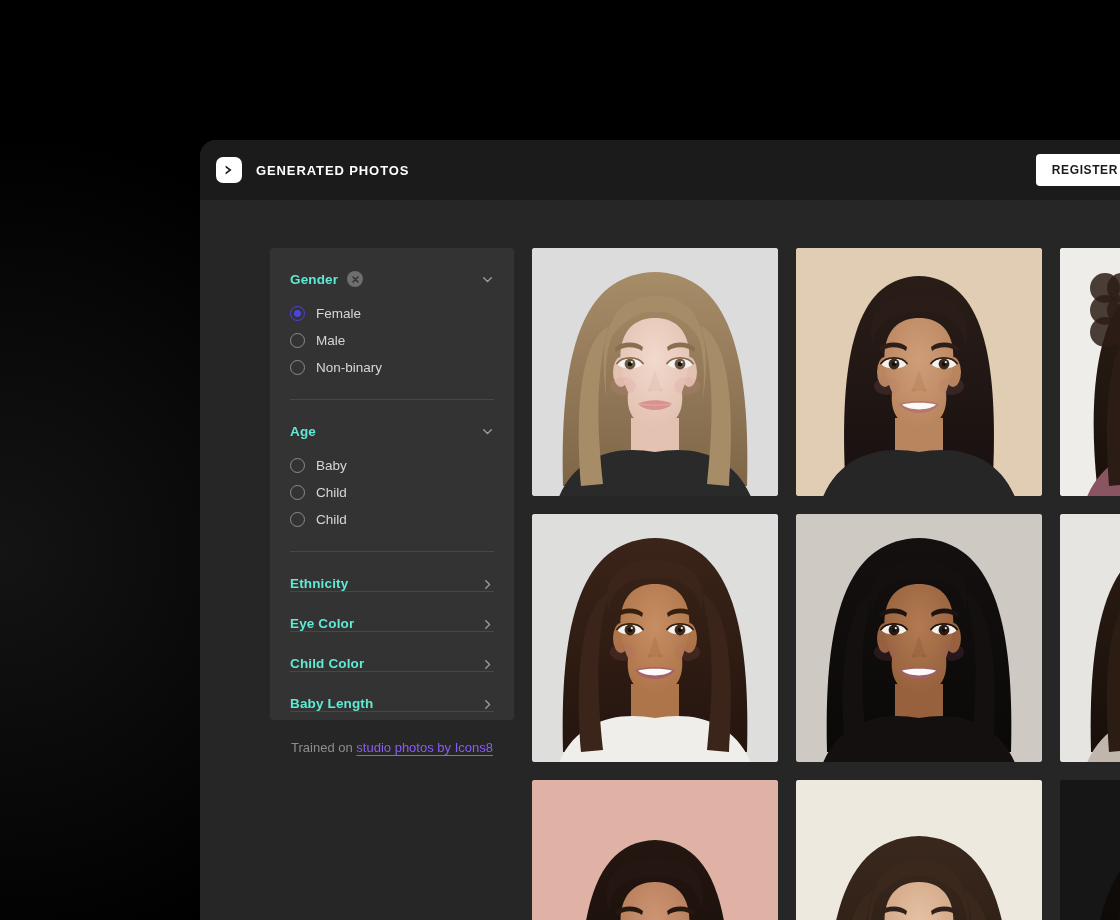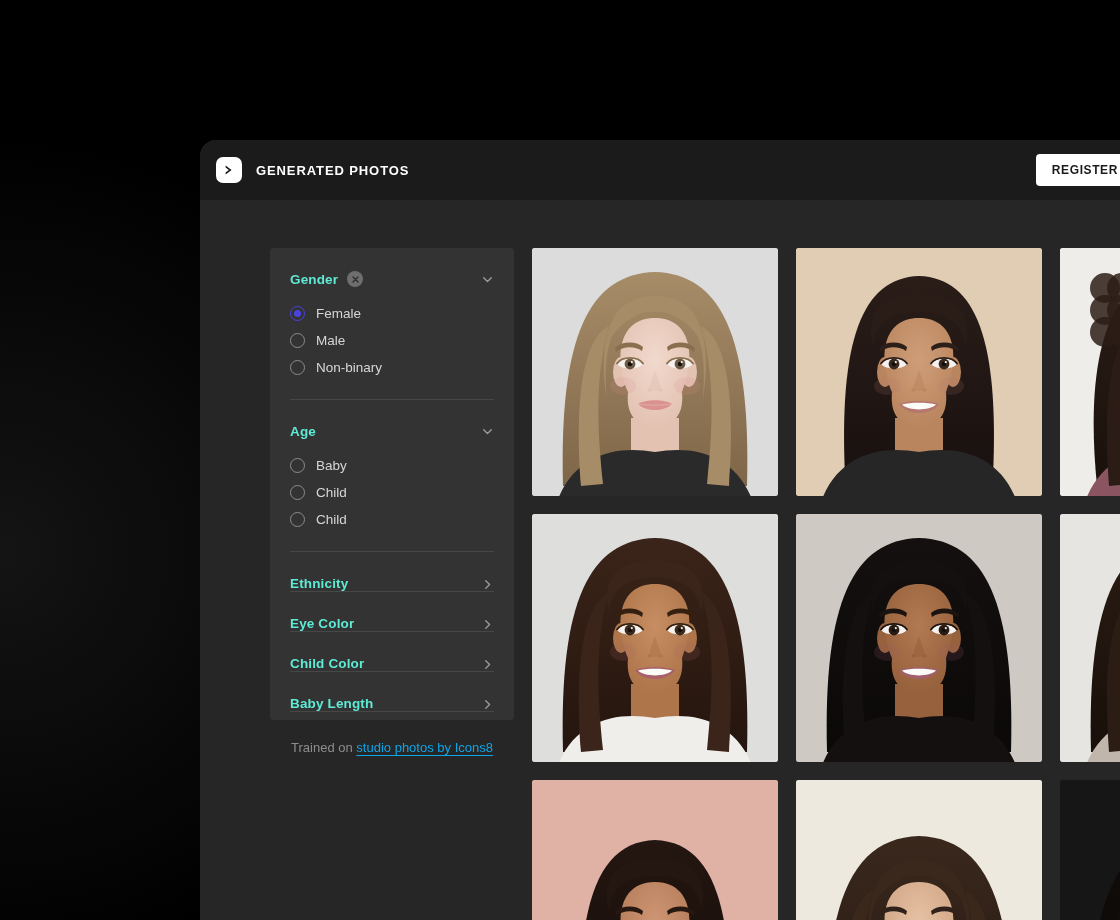--- a/index.html
+++ b/index.html
@@ -187,21 +187,21 @@
   .collapsed-row .filter-title { font-size: 13.5px; }
 
   .trained-note {
     margin-top: 20px;
     padding-left: 0;
     text-align: center;
     color: #8d8d8d;
     font-size: 13px;
   }
   .trained-link {
-    color: #0ea5e9;
+    color: #8b5cf6;
     text-decoration: underline;
     text-underline-offset: 3px;
   }
 
   
   .grid-col {
     flex: 1 1 auto;
     display: grid;
     grid-template-columns: repeat(3, 246px);
     gap: 18px 18px;

